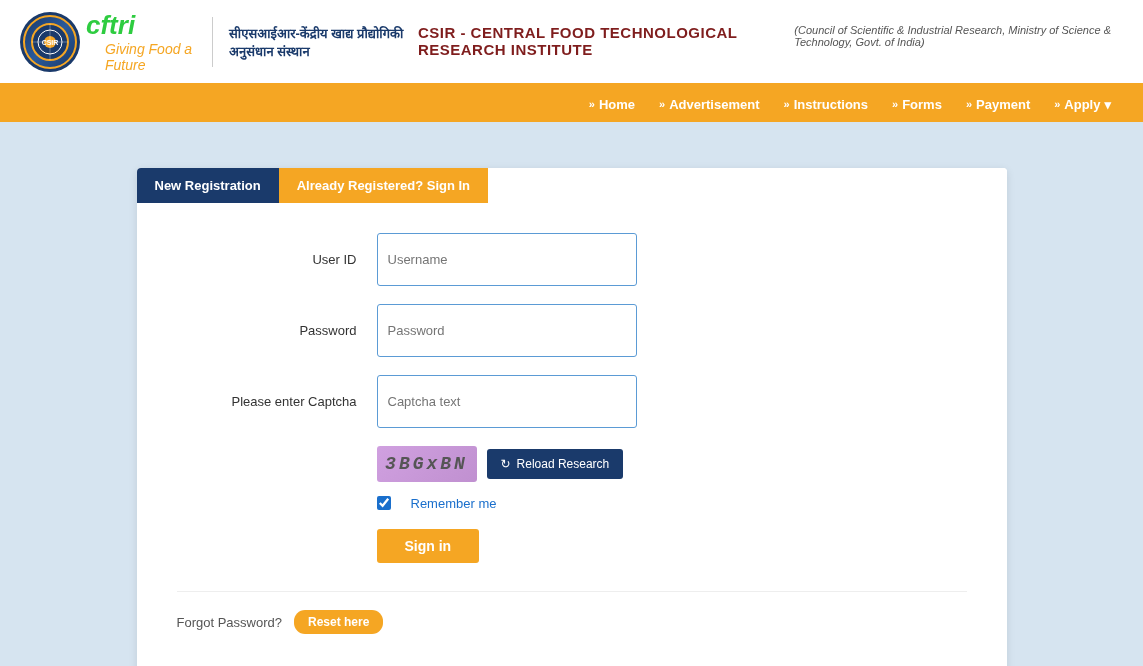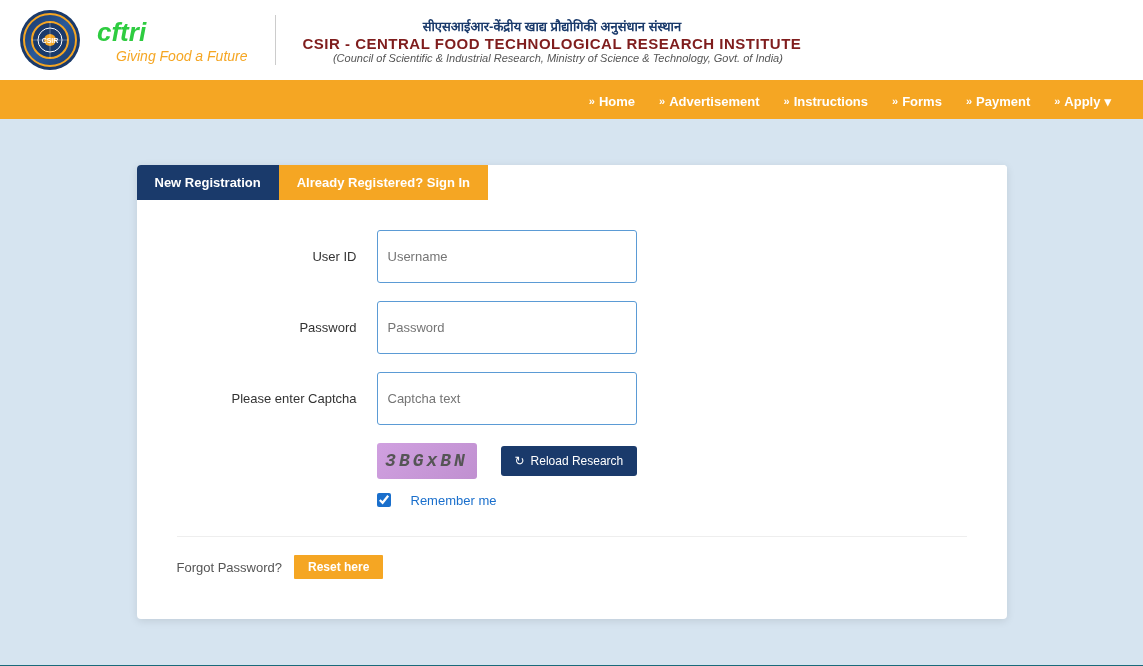--- a/index.html
+++ b/index.html
@@ -9,21 +9,21 @@
     .header {
       background: #fff;
       padding: 10px 20px;
       display: flex;
       align-items: center;
       border-bottom: 3px solid #f5a623;
     }
     .header-logo {
       display: flex;
       align-items: center;
-      gap: 11px;
+      gap: 0;
     }
     .logo-circle {
       width: 60px;
       height: 60px;
       border-radius: 50%;
       background: #1a3a6b;
       display: flex;
       align-items: center;
       justify-content: center;
       overflow: hidden;
@@ -37,22 +37,21 @@
       border: 2px solid #f5a623;
       display: flex;
       align-items: center;
       justify-content: center;
       color: #fff;
       font-size: 8px;
       font-weight: bold;
     }
     .header-text {
       display: flex;
-      flex-direction: column;
-      text-align: center;
+      flex-direction: row;
     }
     .header-text .hindi {
       font-size: 13px;
       color: #1a3a6b;
       font-weight: bold;
     }
     .header-text .english-main {
       font-size: 15px;
       color: #7f1d1d;
       font-weight: bold;
@@ -162,21 +161,21 @@
       border-radius: 3px;
       font-size: 13px;
       outline: none;
       color: #999;
     }
 
     
     .captcha-display {
       display: flex;
       align-items: center;
-      gap: 24px;
+      gap: 10px;
       margin-left: 200px;
       margin-bottom: 14px;
     }
     .captcha-image {
       width: 100px;
       height: 36px;
       background: linear-gradient(135deg, #d0a0e0 0%, #c090d0 100%);
       display: flex;
       align-items: center;
       justify-content: center;
@@ -246,21 +245,21 @@
     .forgot-label {
       font-size: 13px;
       color: #555;
       text-align: right;
     }
     .reset-btn {
       background: #f5a623;
       color: #fff;
       border: none;
       padding: 5px 14px;
-      border-radius: 1px;
+      border-radius: 11px;
       font-size: 12px;
       cursor: pointer;
       font-weight: bold;
     }
 
     
     .footer {
       background: #1a6a7a;
       color: #fff;
       padding: 30px 40px 20px 40px;
@@ -361,20 +360,23 @@
           <span>↻</span>
           <span>Reload Research</span>
         </button>
       </div>
 
       <div class="remember-row">
         <input type="checkbox" id="rememberMe" checked="" style="">
         <label for="rememberMe">Remember me</label>
       </div>
 
+      <div class="signin-row">
+        <button class="signin-btn">Sign in</button>
+      </div>
 
       <div class="forgot-row">
         <span class="forgot-label">Forgot Password?</span>
         <button class="reset-btn">Reset here</button>
       </div>
 
     </div>
   </div>
 </div>
 

